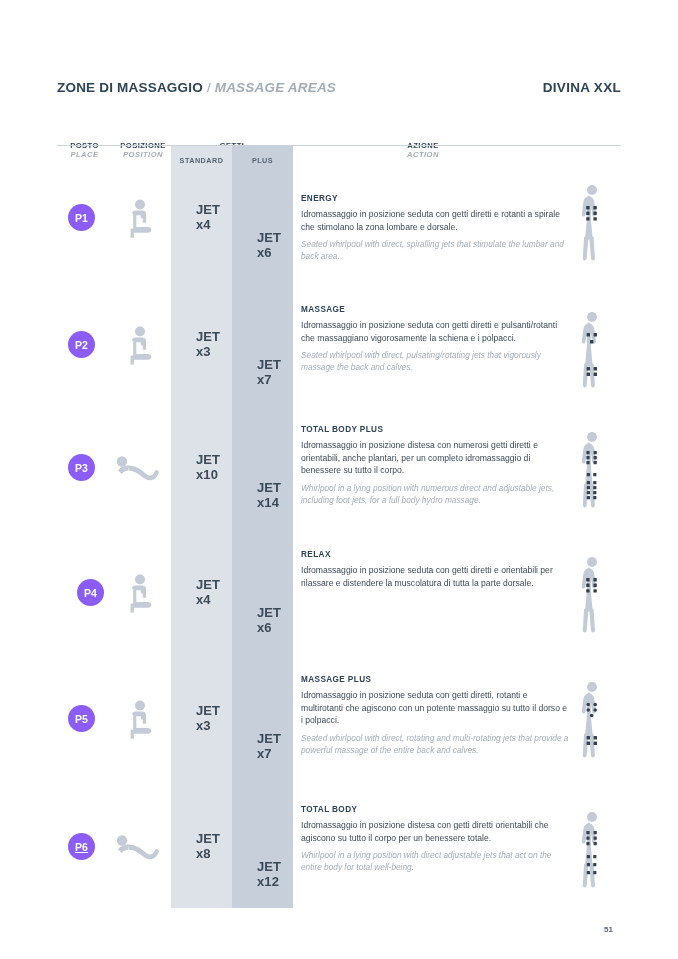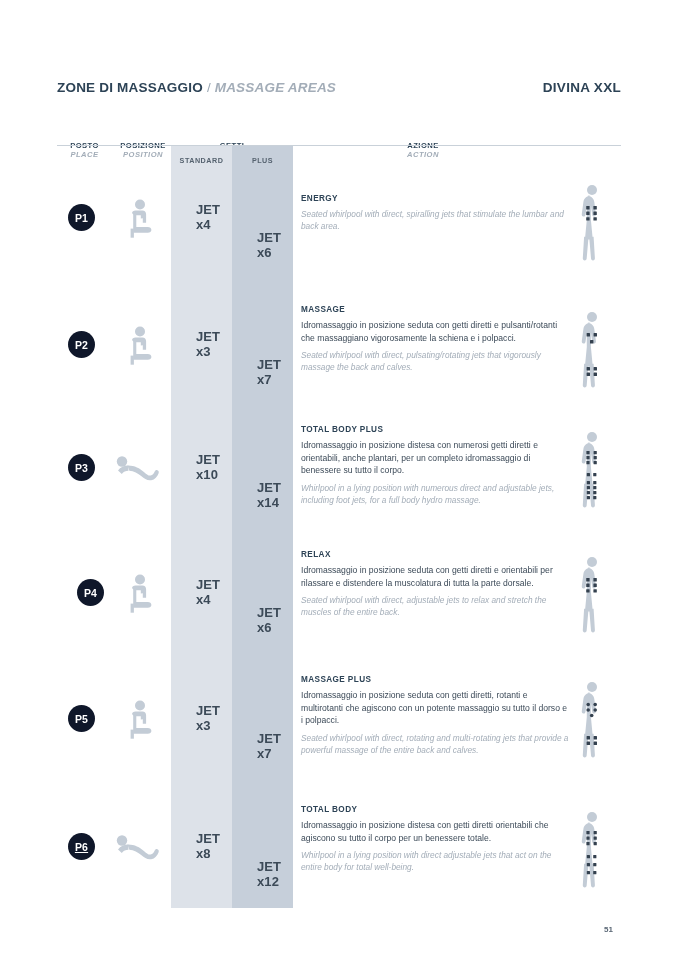--- a/index.html
+++ b/index.html
@@ -56,21 +56,21 @@
     font-size: 7.2px; font-weight: bold; letter-spacing: .5px; color: #55626f;
   }
   .subhdr.s { left: 171px; text-align: right; }
   .subhdr.p { left: 232px; }
 
   
   .row { position: absolute; left: 0; width: 678px; }
 
   .place-badge {
     position: absolute; left: 68px; width: 27px; height: 27px;
-    border-radius: 50%; background: #0f172a;
+    border-radius: 50%; background: #8b5cf6;
     display: flex; align-items: center; justify-content: center;
     color: #ffffff; font-size: 10.5px; font-weight: bold; letter-spacing: .2px;
   }
   .pos-icon { position: absolute; left: 119px; width: 44px; height: 40px; }
   .jet-cell {
     position: absolute; width: 61px; height: 18px;
     display: flex; align-items: center; justify-content: center;
     font-size: 13px; font-weight: bold; color: #3c4a58; letter-spacing: .1px; padding-left: 25px;
   }
   .jet-cell.s { left: 171px; }
@@ -144,20 +144,21 @@
         <path d="M16.5 12.5h7c2.2 0 3.6 1.6 3.6 3.8v8.4h-3.3v-4.4l-2 .1v-3.2h-5.3c-2 0-3.4-1.4-3.4-2.4 0-1.2 1.3-2.3 3.4-2.3z"></path>
         <path d="M14.2 14.2h3.1v14.9h11.5c2.1 0 3.6 1.3 3.6 2.8s-1.5 2.8-3.6 2.8H14.2z"></path>
         <path d="M11.6 30.6h3.3v9.1h-3.3z"></path>
       </g>
         </svg>
     </div>
     <div class="jet-cell s" style="top:30px;">JET x4</div>
     <div class="jet-cell p" style="top:30px;">JET x6</div>
     <div class="action" style="top:16px;">
       <div class="name">ENERGY</div>
+      <div class="it">Idromassaggio in posizione seduta con getti diretti e rotanti a spirale che stimolano la zona lombare e dorsale.</div>
       <div class="en">Seated whirlpool with direct, spiralling jets that stimulate the lumbar and back area.</div>
     </div>
     <div class="body-fig" style="top:4px;">
       <svg viewBox="0 0 38 84" width="38" height="84">
         <g fill="#c3ccd6">
           <circle cx="19" cy="8" r="5"></circle>
           <path d="M19 13.5c-5 0-8 2.4-8.6 6.6l-1.6 12c-.2 1.5.5 2.4 1.6 2.5 1.1.1 1.9-.6 2.1-1.9l1.3-9.1v14.3l-1.6 16.8h-1.1l-1.3 21.6c0 1.4.7 2.1 1.9 2.1s1.9-.7 2-2.1l1.6-18.9h1.1l1.6 18.9c.1 1.4.8 2.1 2 2.1s1.9-.7 1.9-2.1l-1.3-21.6h-1.1l-1.6-16.8V23.6l1.3 9.1c.2 1.3 1 2 2.1 1.9 1.1-.1 1.8-1 1.6-2.5l-1.6-12c-.6-4.2-3.6-6.6-8.6-6.6z" transform="translate(0,0)"></path>
         </g>
         <g fill="#34414f">
           <rect x="13.2" y="24" width="3.4" height="3.4" rx=".5"></rect>
@@ -265,21 +266,20 @@
         <path d="M14.2 14.2h3.1v14.9h11.5c2.1 0 3.6 1.3 3.6 2.8s-1.5 2.8-3.6 2.8H14.2z"></path>
         <path d="M11.6 30.6h3.3v9.1h-3.3z"></path>
       </g>
         </svg>
     </div>
     <div class="jet-cell s" style="top:33px;">JET x4</div>
     <div class="jet-cell p" style="top:33px;">JET x6</div>
     <div class="action" style="top:0px;">
       <div class="name">RELAX</div>
       <div class="it">Idromassaggio in posizione seduta con getti diretti e orientabili per rilassare e distendere la muscolatura di tutta la parte dorsale.</div>
-      <div class="en">Seated whirlpool with direct, adjustable jets to relax and stretch the muscles of the entire back.</div>
     </div>
     <div class="body-fig" style="top:4px;">
       <svg viewBox="0 0 38 84" width="38" height="84">
         <g fill="#c3ccd6">
           <circle cx="19" cy="8" r="5"></circle>
           <path d="M19 13.5c-5 0-8 2.4-8.6 6.6l-1.6 12c-.2 1.5.5 2.4 1.6 2.5 1.1.1 1.9-.6 2.1-1.9l1.3-9.1v14.3l-1.6 16.8h-1.1l-1.3 21.6c0 1.4.7 2.1 1.9 2.1s1.9-.7 2-2.1l1.6-18.9h1.1l1.6 18.9c.1 1.4.8 2.1 2 2.1s1.9-.7 1.9-2.1l-1.3-21.6h-1.1l-1.6-16.8V23.6l1.3 9.1c.2 1.3 1 2 2.1 1.9 1.1-.1 1.8-1 1.6-2.5l-1.6-12c-.6-4.2-3.6-6.6-8.6-6.6z"></path>
         </g>
         <g fill="#34414f">
           <rect x="13.2" y="24" width="3.4" height="3.4" rx=".5"></rect>
           <rect x="20.4" y="24" width="3.4" height="3.4" rx=".5"></rect>

